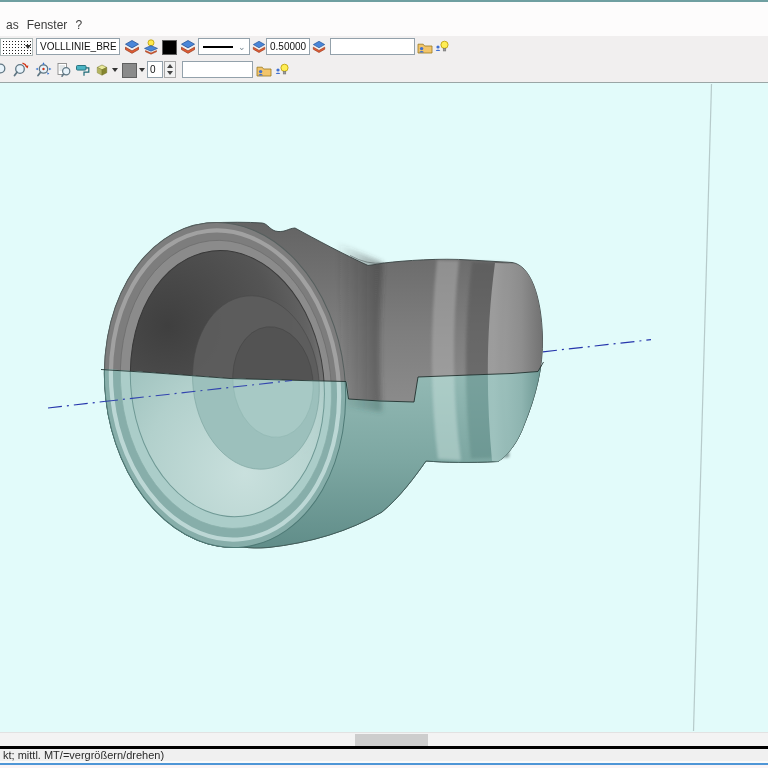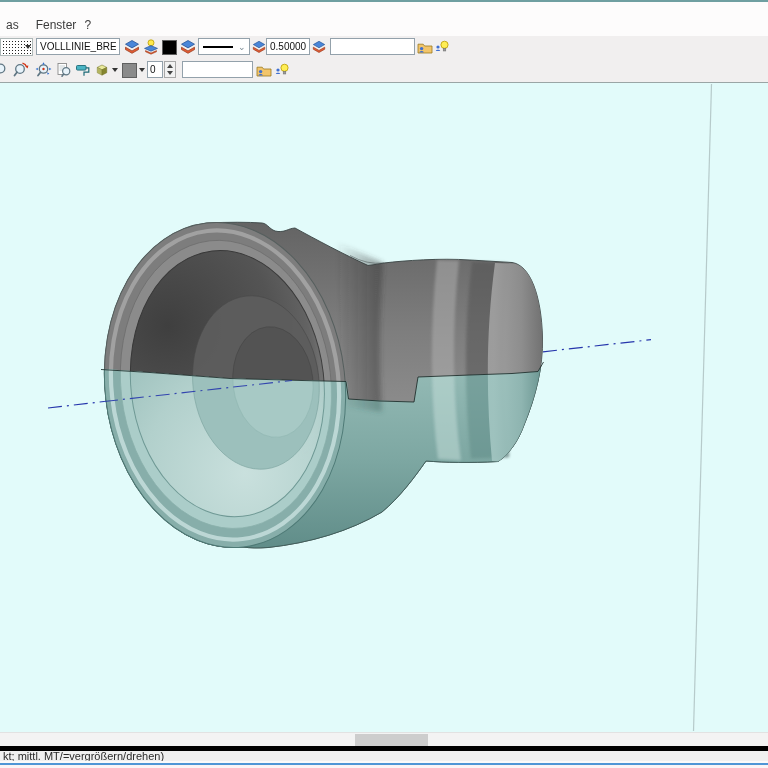--- a/index.html
+++ b/index.html
@@ -28,35 +28,35 @@
   .spinbox{display:flex;flex-direction:column;border:1px solid #a8a8a8;background:#f2f2f2;box-sizing:border-box;}
   .spinbox .sb{flex:1;display:flex;align-items:center;justify-content:center;border:none;background:#f2f2f2;padding:0;}
   .tri-up{width:0;height:0;border-left:3px solid transparent;border-right:3px solid transparent;border-bottom:4px solid #444;}
   .tri-dn{width:0;height:0;border-left:3px solid transparent;border-right:3px solid transparent;border-top:4px solid #444;}
   
   #viewport{position:absolute;left:0;top:83px;width:768px;height:649px;background:#e2fbfa;}
   
   #hscroll{position:absolute;left:0;top:732px;width:768px;height:14px;background:#f3f3f3;border-top:1px solid #e2e2e2;box-sizing:border-box;}
   #hscroll-thumb{position:absolute;left:355px;top:1px;width:73px;height:12px;background:#cdcdcd;}
   #statusbar{position:absolute;left:0;top:746px;width:768px;height:15px;background:#f0f0f0;
-             border-top:5px solid #000000;box-sizing:border-box;display:flex;align-items:center;}
+             border-top:3px solid #000000;box-sizing:border-box;display:flex;align-items:center;}
   #status-text{font-size:11px;color:#2a2a2a;padding-left:3px;white-space:nowrap;}
   #strip-light{position:absolute;left:0;top:761px;width:768px;height:2px;background:#fafafa;}
   #strip-blue{position:absolute;left:0;top:763px;width:768px;height:2px;background:#4f96d6;}
   #strip-bottom{position:absolute;left:0;top:765px;width:768px;height:3px;background:#faf4f6;}
 </style>
 </head>
 <body>
 
 <div id="screen">
 
   <div id="top-border"></div>
 
   <div id="menubar">
-    <span class="menu-item" style="margin-right:9px;">as</span>
+    <span class="menu-item" style="">as</span>
     <span class="menu-item" style="">Fenster</span>
     <span class="menu-item">?</span>
   </div>
 
   <div id="toolbar1">
     <button class="tbtn abs" id="pattern-btn" style="left:0;top:2px;width:33px;height:18px;">
       <span class="ddarrow" style="margin-left:22px;"></span>
     </button>
     <input class="field abs" style="left: 36px; top: 2px; width: 84px;" readonly="" value="VOLLLINIE_BREIT">
     <button class="tbtn abs" style="left:122px;top:2px;width:19px;">

